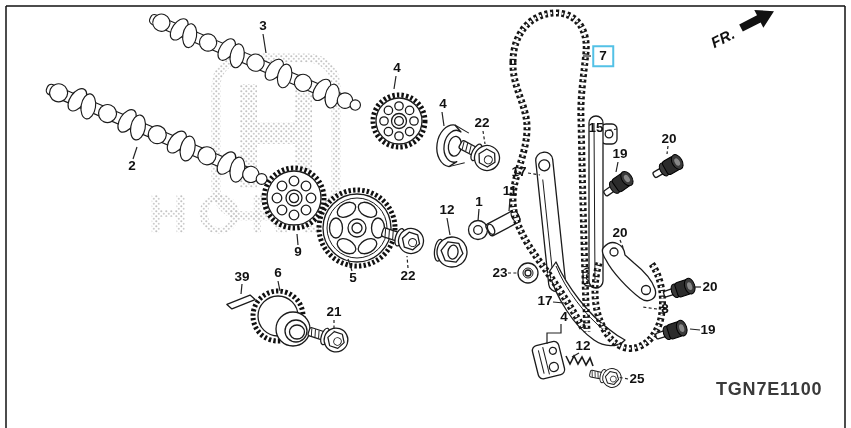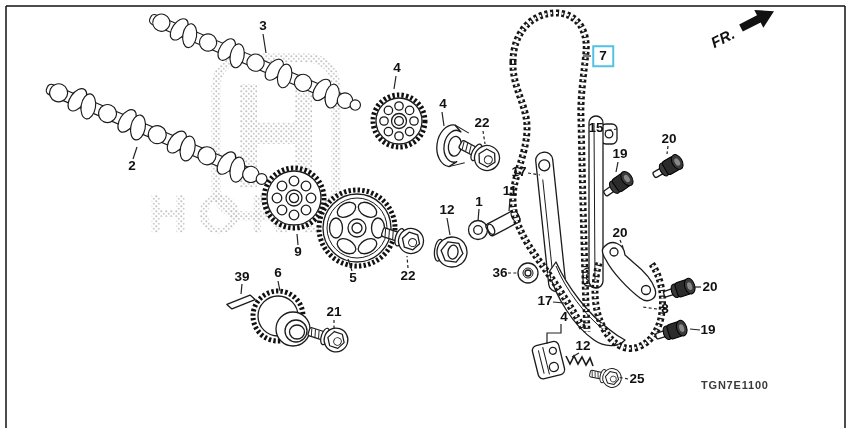--- a/index.html
+++ b/index.html
@@ -10,21 +10,21 @@
   .thin{fill:none;stroke:#1b1b1b;stroke-width:1;}
   .teeth{fill:#fff;stroke:#111;stroke-width:5;stroke-dasharray:2.4 2.2;}
   .chain{fill:none;stroke:#161616;stroke-width:7;stroke-dasharray:3 2.6;}
   .chainc{fill:none;stroke:#fff;stroke-width:2;stroke-dasharray:1.8 3.8;}
   .ld{stroke:#222;stroke-width:1.2;}
   .ldd{stroke:#222;stroke-width:1.2;stroke-dasharray:3 2.4;}
   .frame{fill:none;stroke:#111;stroke-width:1.5;}
   .co{position:absolute;transform:translate(-50%,-50%);font-size:13.5px;font-weight:700;
       color:#111;line-height:1;white-space:nowrap;cursor:pointer;}
   .co.hl{border:2.5px solid var(--hl,#53c1e6);padding:2px 5px;background:#fff;}
-  #code{position:absolute;left:701px;top:379px;font-size:11px;font-weight:700;
+  #code{position:absolute;left:716px;top:379px;font-size:18px;font-weight:700;
         color:#3a3a3a;letter-spacing:0.8px;}
 </style>
 </head>
 <body>
 
 <div id="stage">
 
 <svg id="art" width="851" height="428" viewBox="0 0 851 428">
   <defs>
     <pattern id="ht" width="5" height="5" patternUnits="userSpaceOnUse">
@@ -310,19 +310,19 @@
 <div class="co" style="left:564px;top:317px">4</div>
 <div class="co" style="left:545px;top:301px">17</div>
 <div class="co" style="left:620px;top:233px">20</div>
 <div class="co" style="left:620px;top:154px">19</div>
 <div class="co" style="left:708px;top:330px">19</div>
 <div class="co" style="left:669px;top:139px">20</div>
 <div class="co" style="left:710px;top:287px">20</div>
 <div class="co" style="left:334px;top:312px">21</div>
 <div class="co" style="left:482px;top:123px">22</div>
 <div class="co" style="left:408px;top:276px">22</div>
-<div class="co" style="left:500px;top:273px">36</div>
+<div class="co" style="left:500px;top:273px">23</div>
 <div class="co" style="left:242px;top:277px">39</div>
 <div class="co" style="left:637px;top:379px">25</div>
 
 <div id="code">TGN7E1100</div>
 
 </div>
 
 </body></html>

